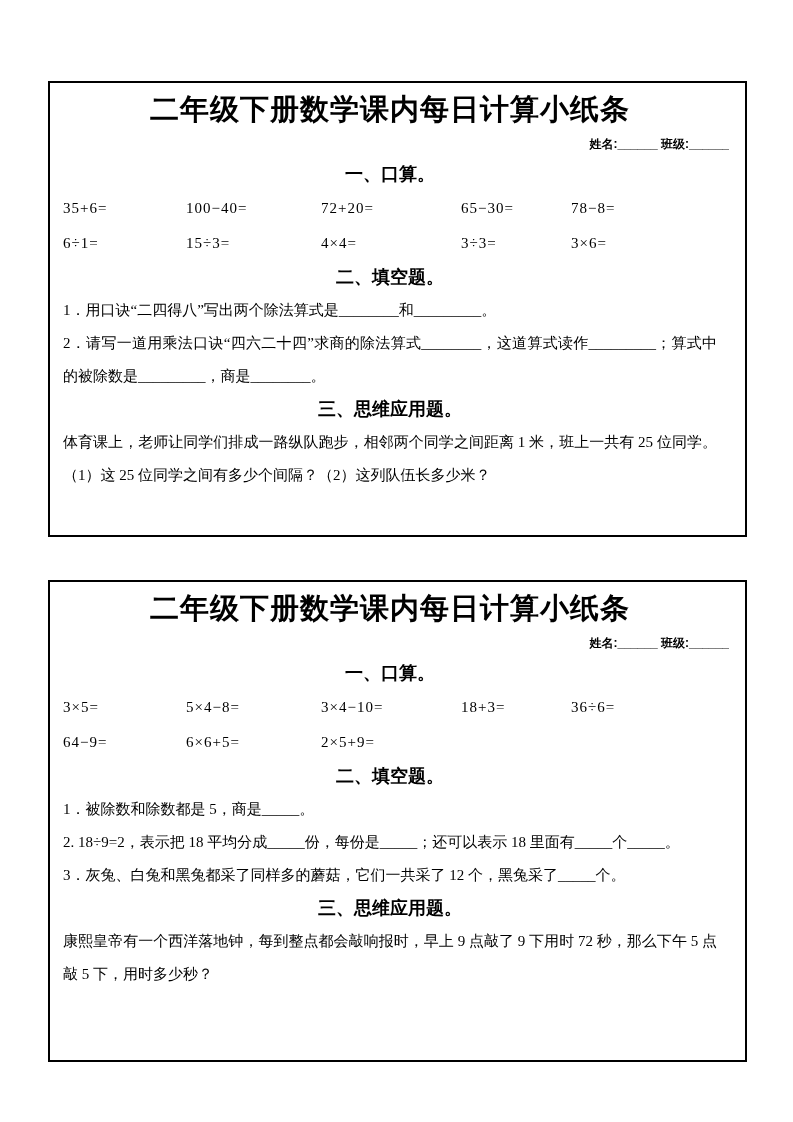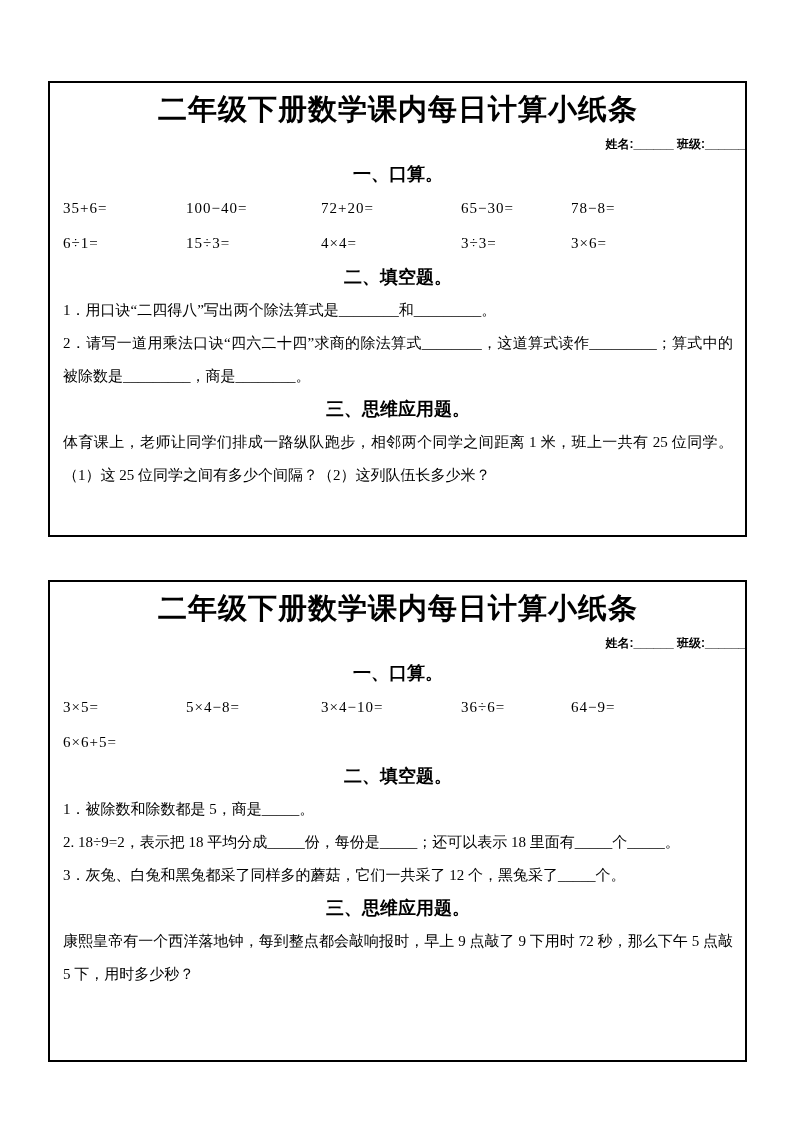--- a/index.html
+++ b/index.html
@@ -13,21 +13,21 @@
   .card {
     position: absolute;
     left: 48px;
     width: 699px;
     box-sizing: border-box;
     border: 2px solid #000;
     background: #fff;
   }
   .card-1 { top: 81px; height: 456px; }
   .card-2 { top: 580px; height: 482px; }
-  .card-inner { padding: 3px 12px 0 13px; }
+  .card-inner { padding: 3px 28px 0 13px; }
   .title {
     text-align: center;
     font-size: 29px;
     font-weight: bold;
     letter-spacing: 1px;
     margin: 4px 0 0 0;
     font-family: "Liberation Serif", serif;
   }
   .name-line {
     text-align: right;
@@ -102,23 +102,25 @@
     <div class="name-line">
       <span>姓名:</span><span class="blank">______</span>
       <span>班级:</span><span class="blank">______</span>
     </div>
 
     <p class="sec-heading">一、口算。</p>
     <div class="oral-grid">
       <span class="expr">3×5=</span>
       <span class="expr">5×4−8=</span>
       <span class="expr">3×4−10=</span>
+      <span class="expr">18+3=</span>
       <span class="expr">36÷6=</span>
       <span class="expr">64−9=</span>
       <span class="expr">6×6+5=</span>
+      <span class="expr">2×5+9=</span>
     </div>
 
     <p class="sec-heading">二、填空题。</p>
     <p class="para">1．被除数和除数都是 5，商是_____。</p>
     <p class="para">2. 18÷9=2，表示把 18 平均分成_____份，每份是_____；还可以表示 18 里面有_____个_____。</p>
     <p class="para">3．灰兔、白兔和黑兔都采了同样多的蘑菇，它们一共采了 12 个，黑兔采了_____个。</p>
 
     <p class="sec-heading">三、思维应用题。</p>
     <p class="para">康熙皇帝有一个西洋落地钟，每到整点都会敲响报时，早上 9 点敲了 9 下用时 72 秒，那么下午 5 点敲 5 下，用时多少秒？</p>
   </div>

